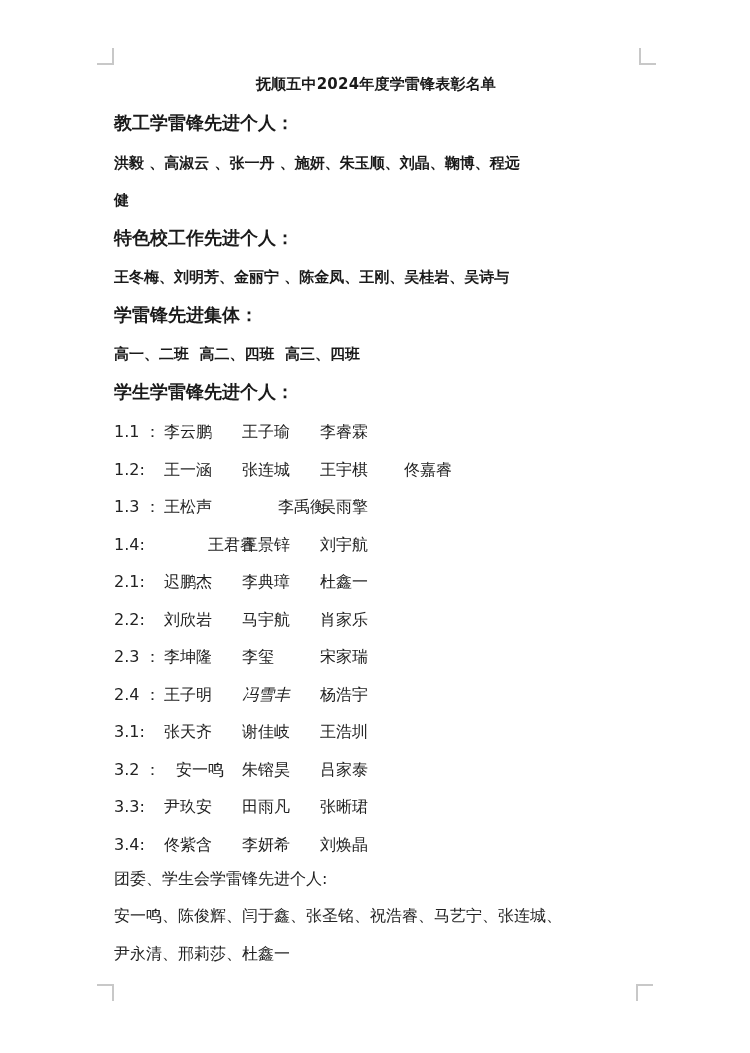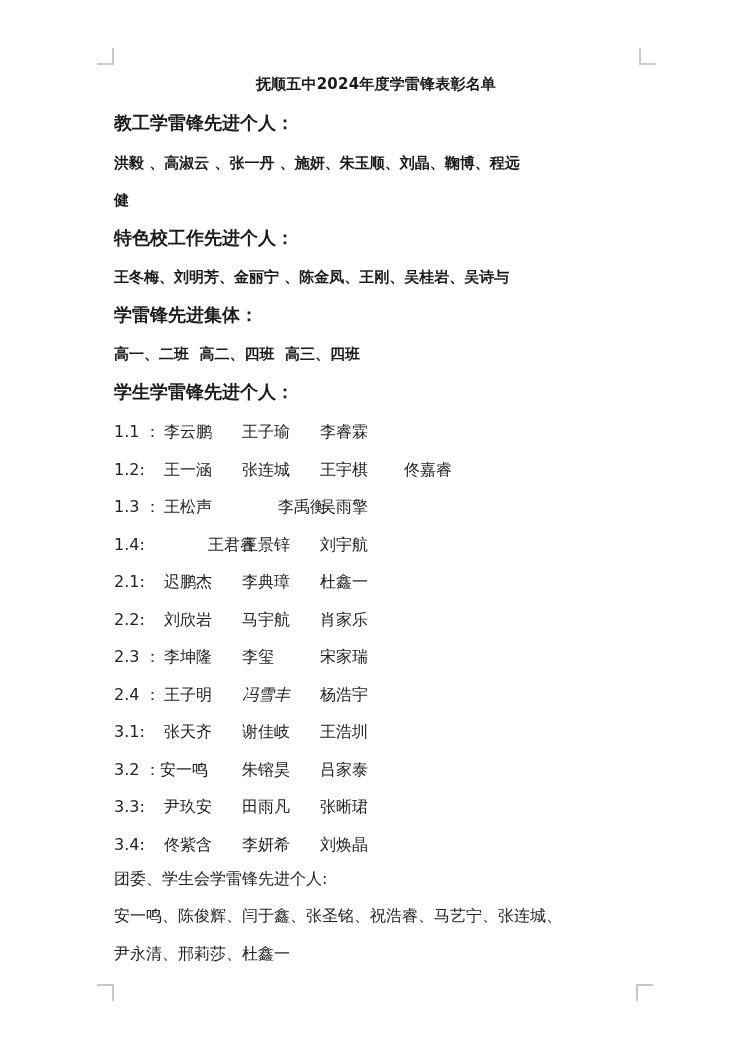--- a/index.html
+++ b/index.html
@@ -101,21 +101,21 @@
         <span class="nm" style="left: 206px;">杨浩宇</span>
       </div>
       <div class="row" style="top: 650px;">
         <span class="lbl">3.1:</span>
         <span class="nm" style="left: 50px;">张天齐</span>
         <span class="nm" style="left: 128px;">谢佳岐</span>
         <span class="nm" style="left: 206px;">王浩圳</span>
       </div>
       <div class="row" style="top: 687.5px;">
         <span class="lbl">3.2 ：</span>
-        <span class="nm" style="left: 46px; text-align: center;">安一鸣</span>
+        <span class="nm" style="left: 62px; text-align: center;">安一鸣</span>
         <span class="nm" style="left: 128px;">朱镕昊</span>
         <span class="nm" style="left: 206px;">吕家泰</span>
       </div>
       <div class="row" style="top: 725px;">
         <span class="lbl">3.3:</span>
         <span class="nm" style="left: 50px;">尹玖安</span>
         <span class="nm" style="left: 128px;">田雨凡</span>
         <span class="nm" style="left: 206px;">张晰珺</span>
       </div>
       <div class="row" style="top: 762.5px;">

